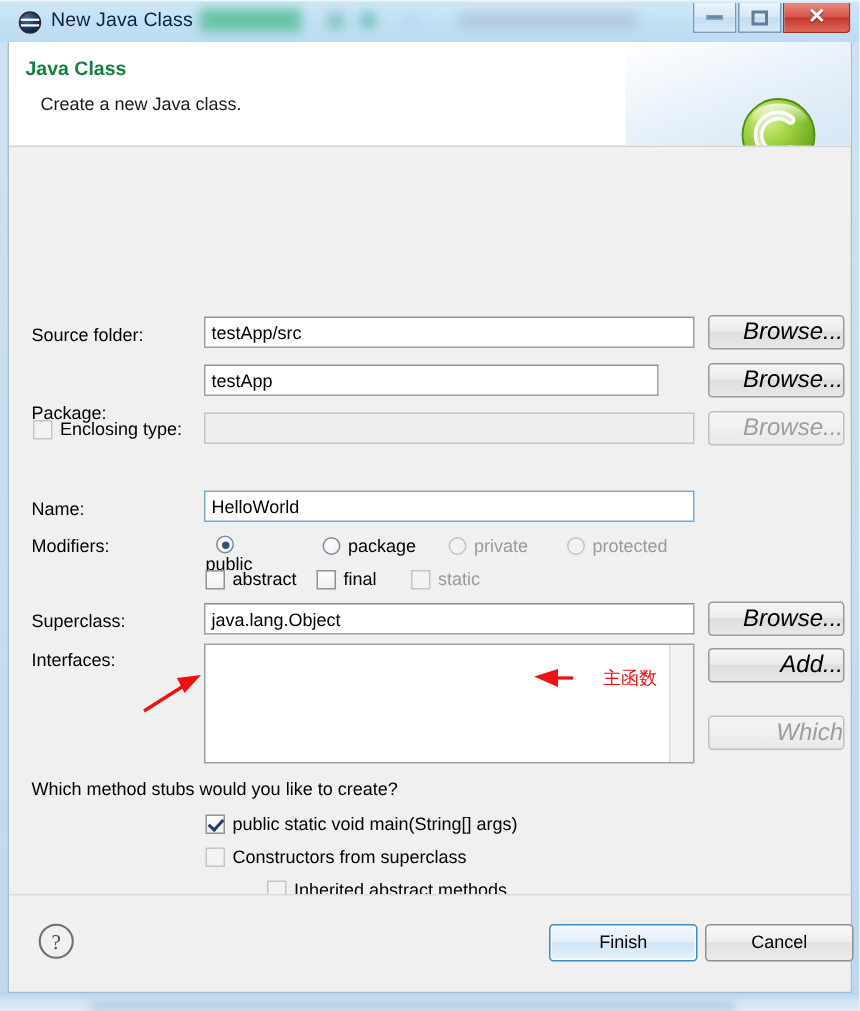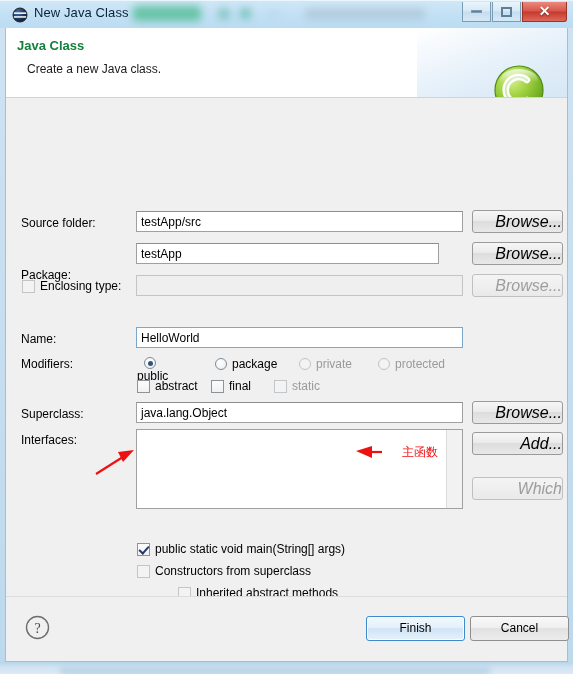--- a/index.html
+++ b/index.html
@@ -471,20 +471,21 @@
       <div class="tfield" style="left:130px; top:304px; width:327px;">java.lang.Object</div>
       <div class="btn" style="left:466px; top:303px;">Browse...</div>
 
       <div class="lbl" style="left:15px; top:335px;">Interfaces:</div>
       <div id="iface-list" style="left:130px; top:331px; width:327px; height:80px;">
         <div class="vscroll"></div>
       </div>
       <div class="btn" style="left:466px; top:334px;">Add...</div>
       <div class="btn disabled" style="left:466px; top:379px;">Which</div>
 
+      <div class="lbl" style="left:15px; top:421px;">Which method stubs would you like to create?</div>
 
       <div class="ctrl" style="left:131px; top:444px;">
         <span class="cbox on"></span>
         <span>public static void main(String[] args)</span>
       </div>
       <div class="ctrl" style="left:131px; top:466px;">
         <span class="cbox dimbox"></span>
         <span>Constructors from superclass</span>
       </div>
       <div class="ctrl" style="left:131px; top:488px;padding-left:41px;">

